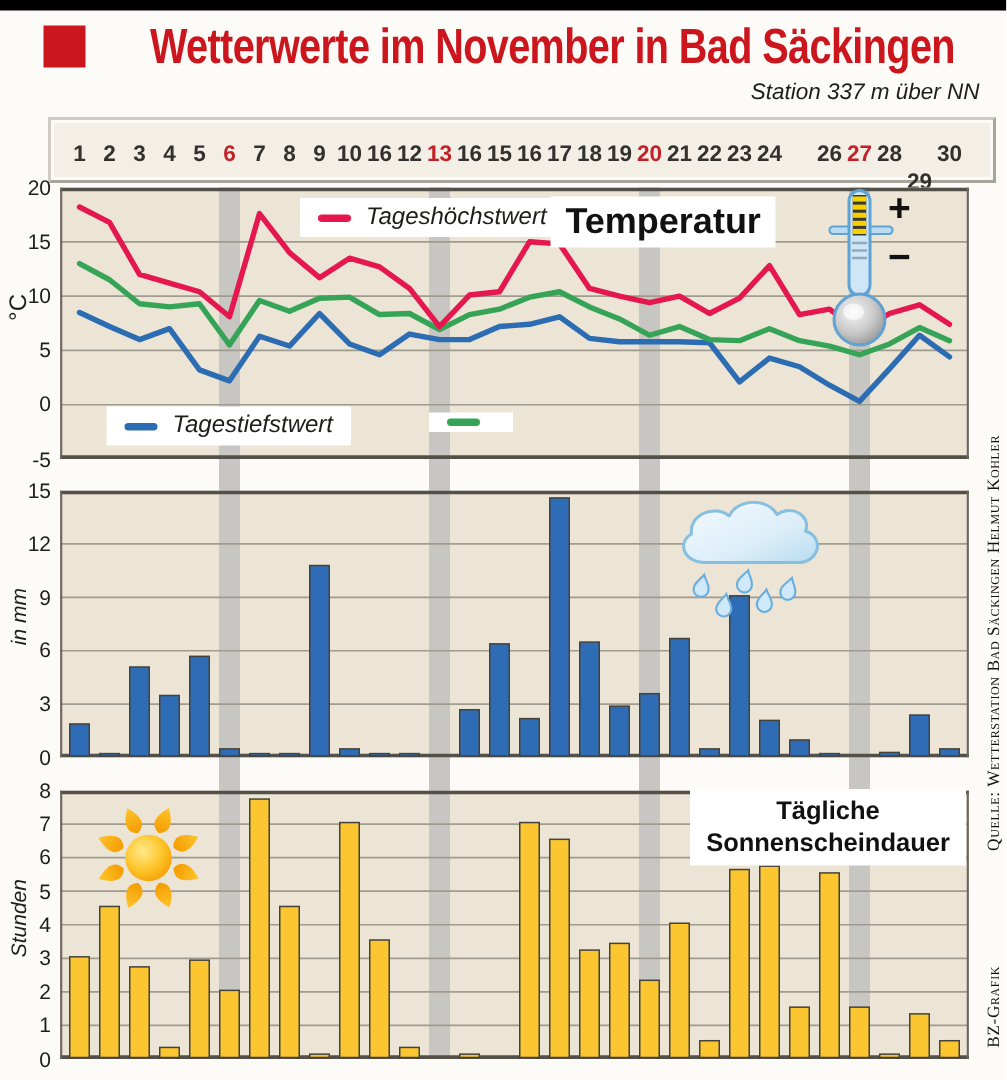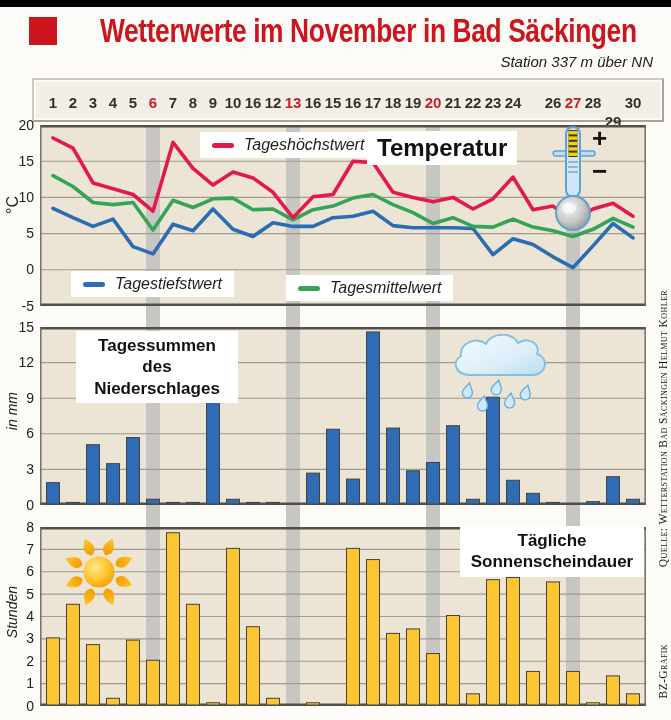--- a/index.html
+++ b/index.html
@@ -215,23 +215,21 @@
     <span class="dash" id="dash-max" style="background: rgb(228, 24, 79);"></span>
     <span class="ltext">Tageshöchstwert</span>
   </div>
   <div class="wbox chart-heading" style="left:367px;top:131px;">Temperatur</div>
   <div class="wbox legend" style="left:71px;top:271px;">
     <span class="dash" id="dash-min" style="background: rgb(43, 108, 179);"></span>
     <span class="ltext">Tagestiefstwert</span>
   </div>
   <div class="wbox legend" style="left:286px;top:275px;">
     <span class="dash" id="dash-mean" style="background: rgb(54, 164, 87);"></span>
-    <span class="ltext">Tagesmittelwert</span>
   </div>
-  <div class="wbox chart-heading2" style="left:76px;top:331px;width:150px;">Tagessummen des Niederschlages</div>
   <div class="wbox chart-heading2" style="left:460px;top:526px;width:172px;">Tägliche Sonnenscheindauer</div>
 
   <svg class="icon-svg" style="left:552px;top:125px;" width="58" height="112" viewBox="0 0 58 112">
     <defs>
       <radialGradient id="gradBulb" cx="38%" cy="35%" r="75%">
         <stop offset="0%" stop-color="#f5f5f5"></stop>
           <stop offset="55%" stop-color="#c9c9c9"></stop>
         <stop offset="100%" stop-color="#8f8f8f"></stop>
       </radialGradient>
     </defs>

